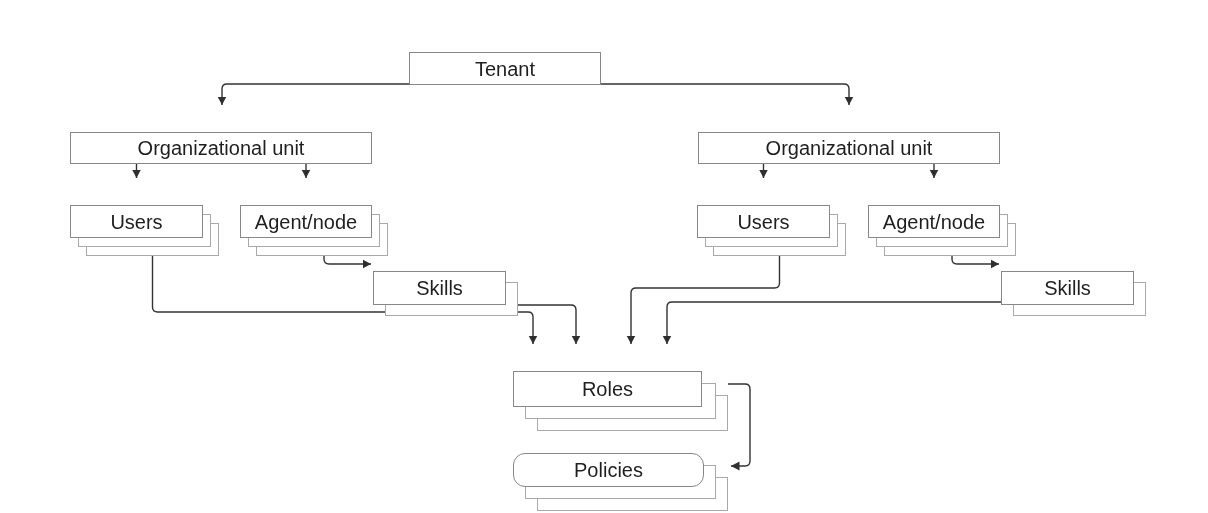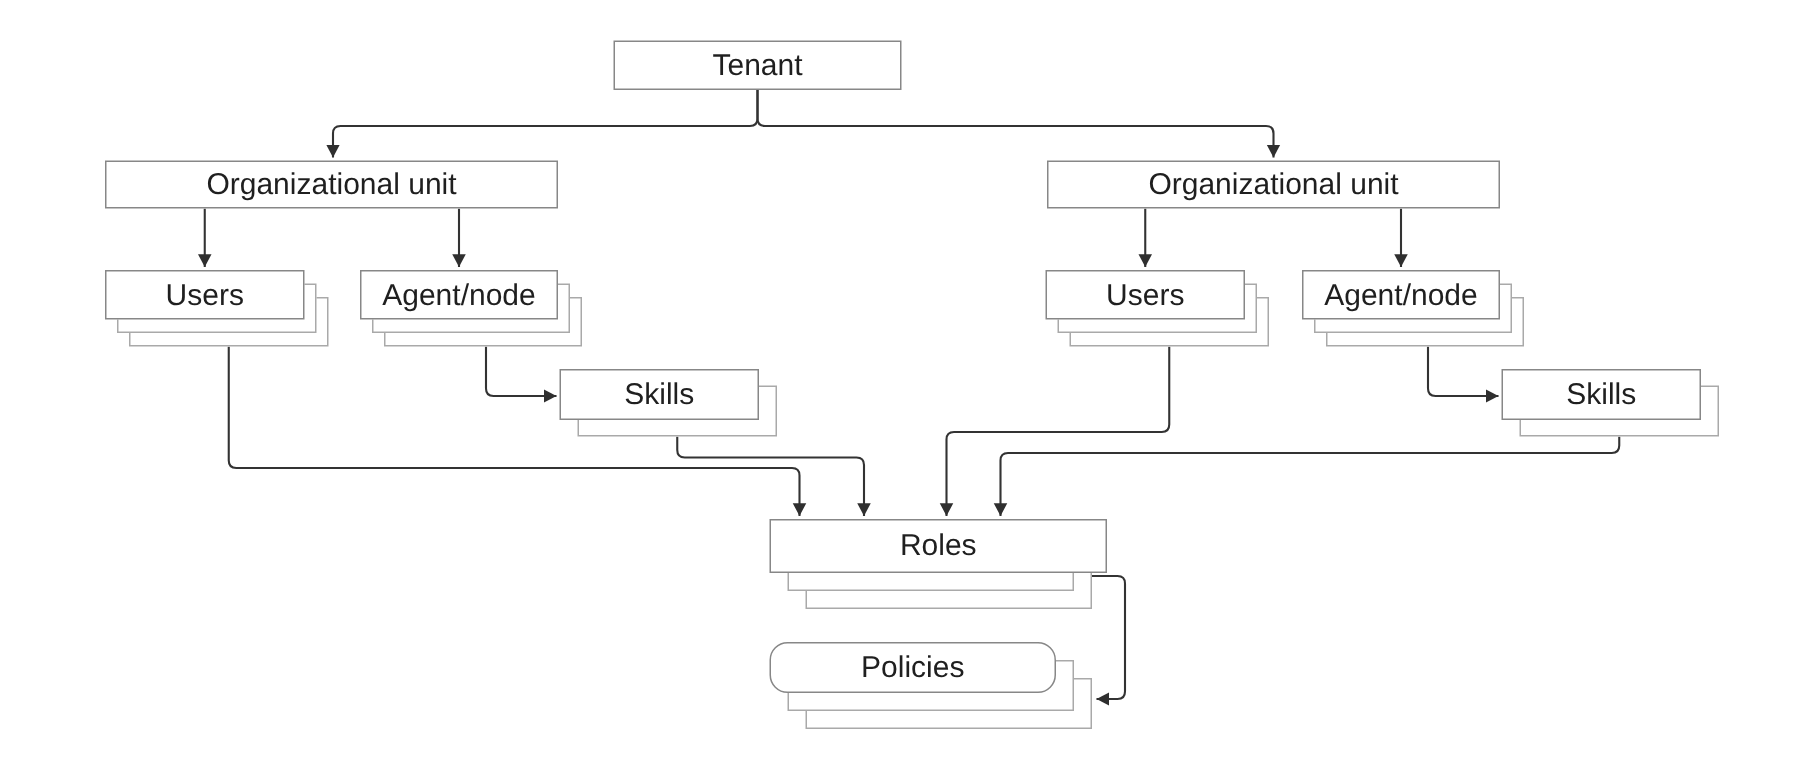--- a/index.html
+++ b/index.html
@@ -21,20 +21,21 @@
     fill: none;
     stroke: #333333;
     stroke-width: 1.4;
   }
   .stack { position: absolute; }
   .layer {
     position: absolute;
     box-sizing: border-box;
     background: #ffffff;
     border: 1px solid #a9a9a9;
+    margin-top: 25px;
   }
   .front {
     border-color: #878787;
     display: flex;
     align-items: center;
     justify-content: center;
   }
   .node-label {
     font-size: 20px;
     color: #1f1f1f;
@@ -128,21 +129,21 @@
   <div class="stack" style="left:1001px; top:246px;">
     <div class="layer" style="left:12px; top:11px; width:133px; height:34px;"></div>
     <div class="layer front" style="left:0; top:0; width:133px; height:34px;">
       <span class="node-label">Skills</span>
     </div>
   </div>
 
   <div class="stack" style="left:513px; top:346px;">
     <div class="layer" style="left:24px; top:24px; width:191px; height:36px;"></div>
     <div class="layer" style="left:12px; top:12px; width:191px; height:36px;"></div>
-    <div class="layer front" style="left:0; top:0; width:225px; height:36px;">
+    <div class="layer front" style="left:0; top:0; width:189px; height:36px;">
       <span class="node-label">Roles</span>
     </div>
   </div>
 
   <div class="stack" style="left:513px; top:428px;">
     <div class="layer" style="left:24px; top:24px; width:191px; height:34px;"></div>
     <div class="layer" style="left:12px; top:12px; width:191px; height:34px;"></div>
     <div class="layer front" style="left:0; top:0; width:191px; height:34px;border-radius:12px;">
       <span class="node-label">Policies</span>
     </div>

